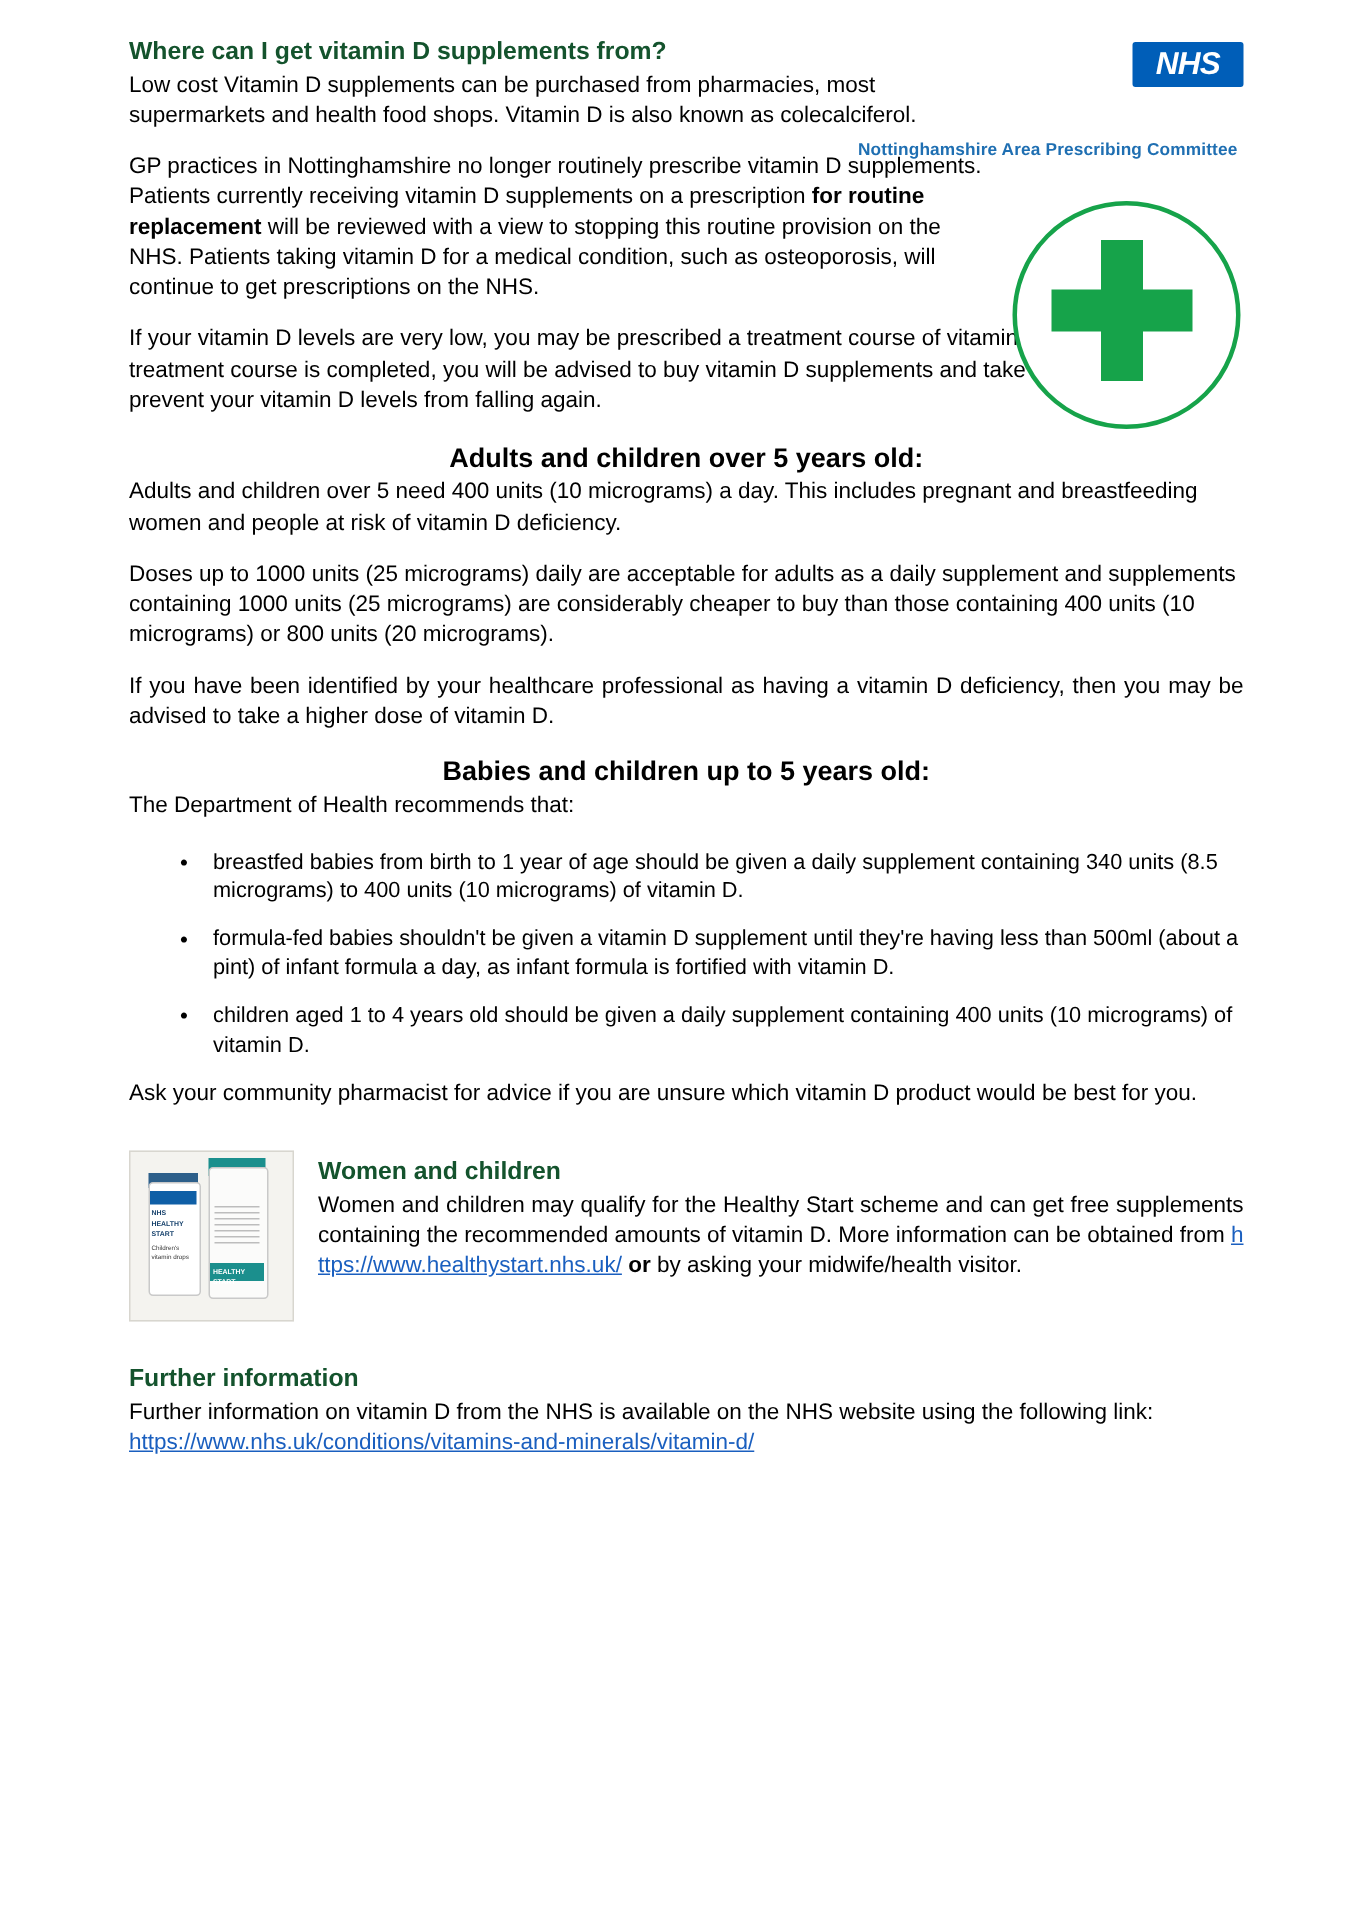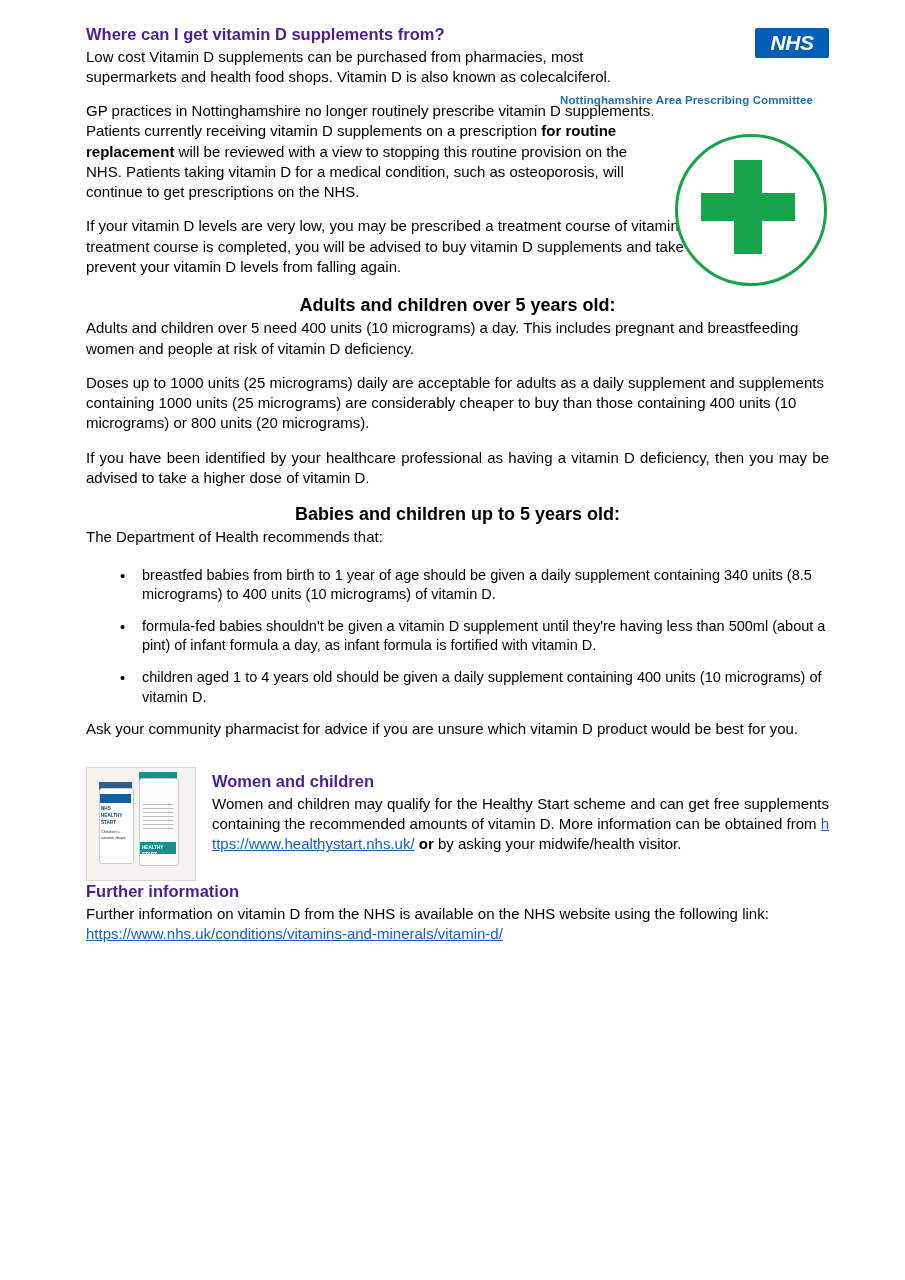--- a/index.html
+++ b/index.html
@@ -38,21 +38,21 @@
     color: #ffffff;
     font-family: "Liberation Sans", sans-serif;
     font-weight: bold;
     font-style: italic;
     font-size: 21px;
     letter-spacing: -0.5px;
   }
   .committee {
     position: absolute;
     top: 94px;
-    right: 92px;
+    right: 80px;
     color: #1F6FB2;
     font-size: 11.5px;
     font-weight: bold;
     letter-spacing: 0.1px;
   }
 
   
   .cross-badge {
     position: absolute;
     top: 134px;
@@ -76,21 +76,21 @@
   }
   .cross-badge .bar-v {
     left: 56px;
     top: 23px;
     width: 28px;
     height: 94px;
   }
 
   
   h2.heading {
-    color: #4c1d95;
+    color: #14532d;
     font-size: 16.5px;
     font-weight: bold;
     margin: 0 0 2px 0;
     line-height: 1.25;
   }
   p.body {
     font-size: 15px;
     line-height: 1.35;
     margin: 0 0 14px 0;
   }
@@ -216,20 +216,21 @@
   }
   .hs-text {
     flex: 1;
   }
   .hs-text h2 {
     margin-top: 4px;
   }
 
   
   .footer-section {
+    margin-top: 28px;
   }
 </style>
 </head>
 <body>
 
 <div class="page">
 
   <div class="nhs-logo">
     <span>NHS</span>
   </div>

